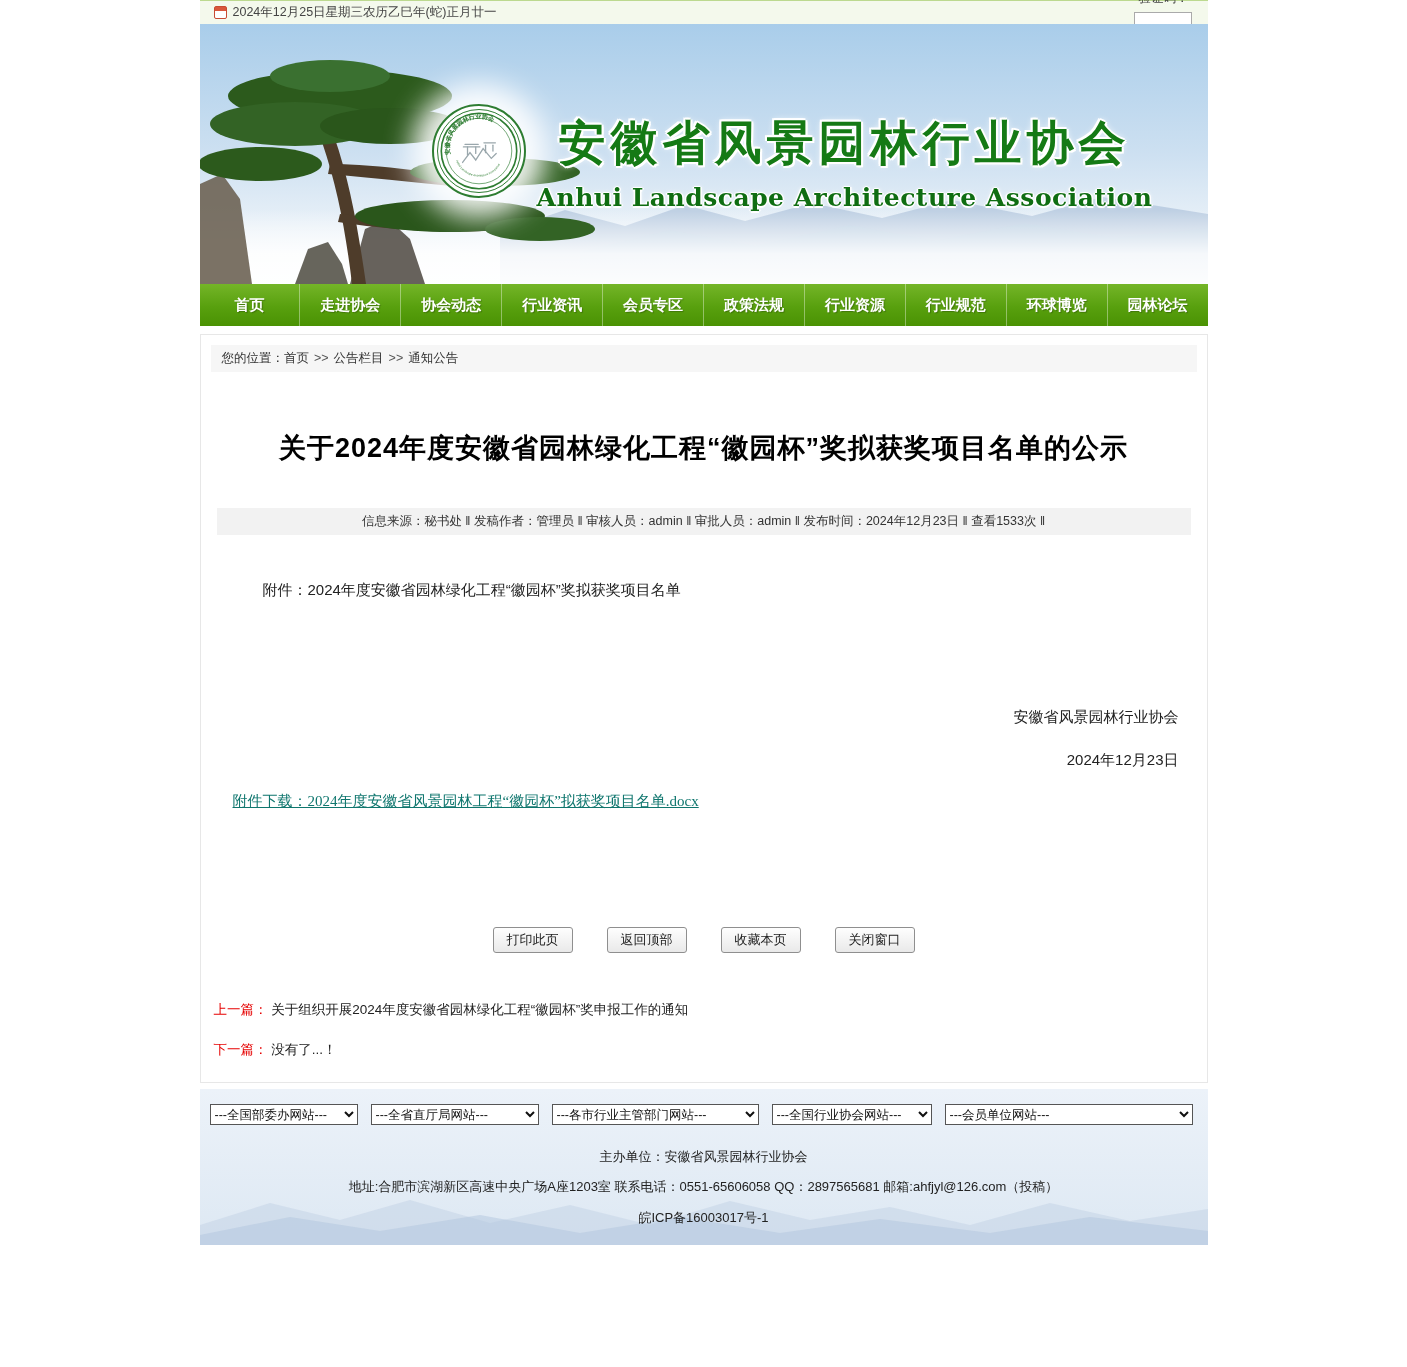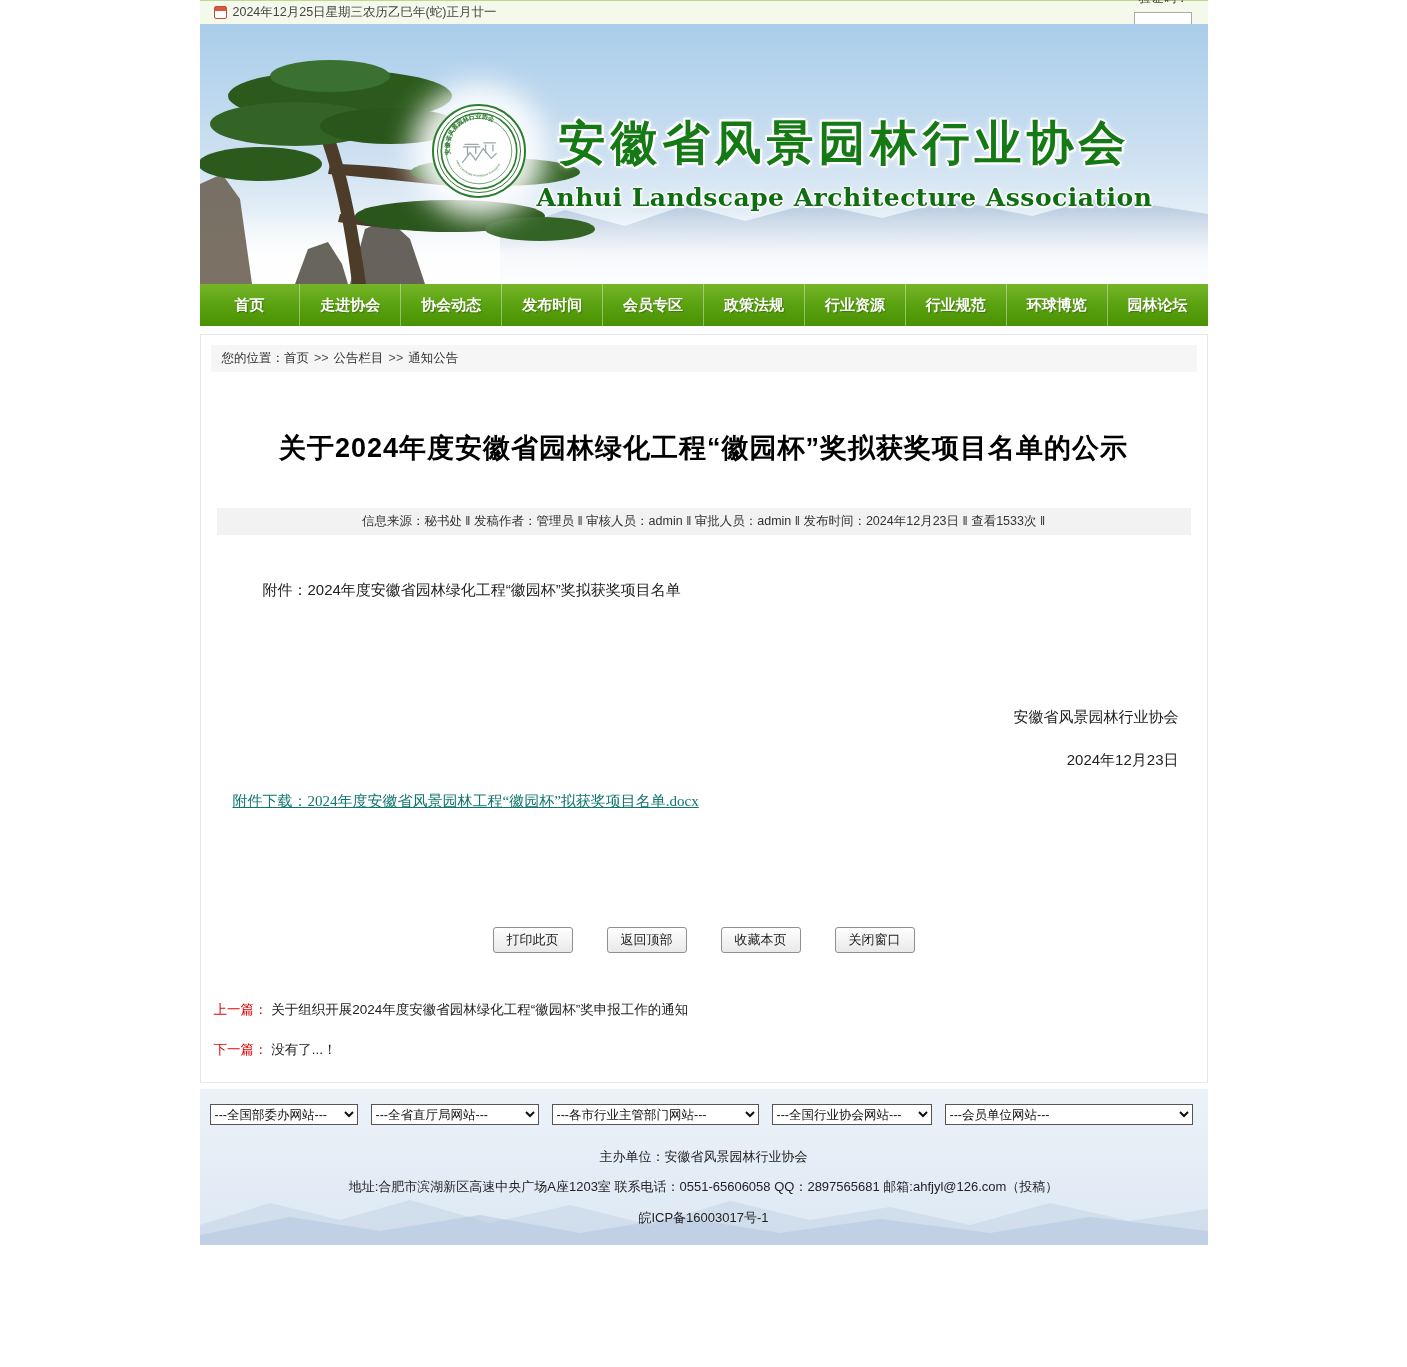--- a/index.html
+++ b/index.html
@@ -162,21 +162,21 @@
     <div class="banner-titles">
       <div class="title-cn">安徽省风景园林行业协会</div>
       <div class="title-en">Anhui Landscape Architecture Association</div>
     </div>
   </div>
 
   <div class="nav">
     <a href="#">首页</a>
     <a href="#">走进协会</a>
     <a href="#">协会动态</a>
-    <a href="#">发布时间</a>
+    <a href="#">行业资讯</a>
     <a href="#">会员专区</a>
     <a href="#">政策法规</a>
     <a href="#">行业资源</a>
     <a href="#">行业规范</a>
     <a href="#">环球博览</a>
     <a href="#">园林论坛</a>
   </div>
 
   <div class="content">
     <div class="breadcrumb">

